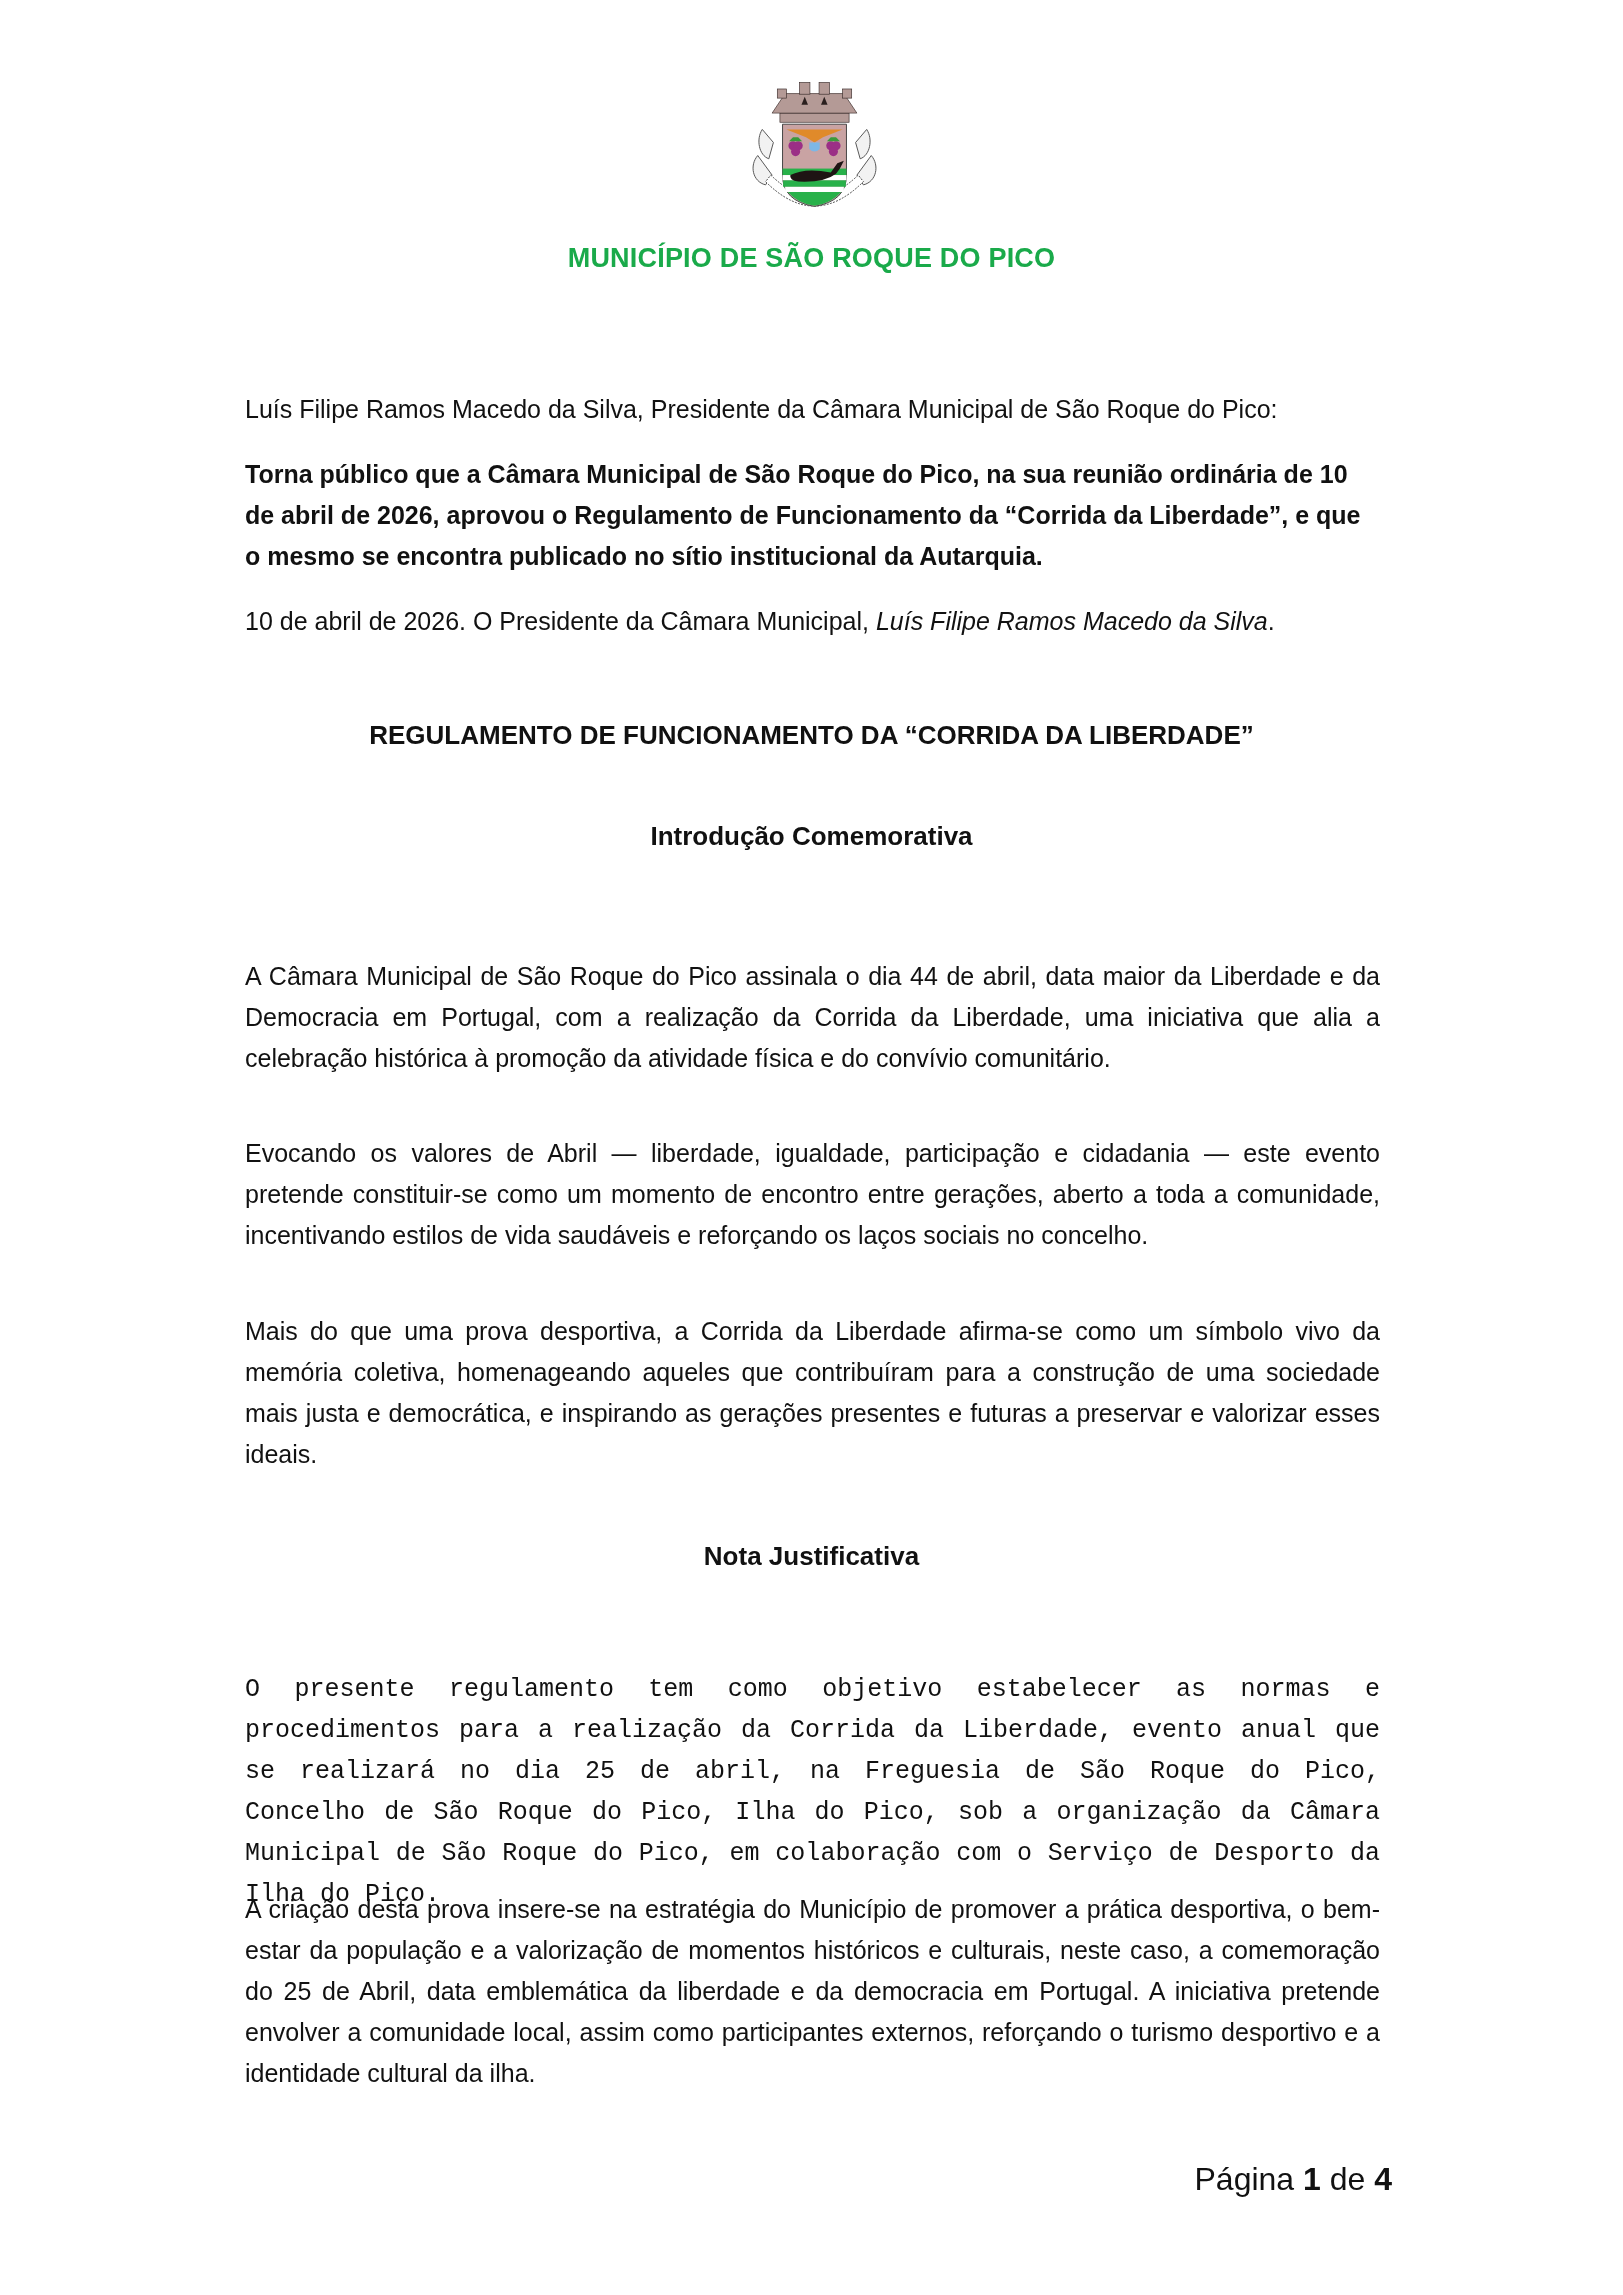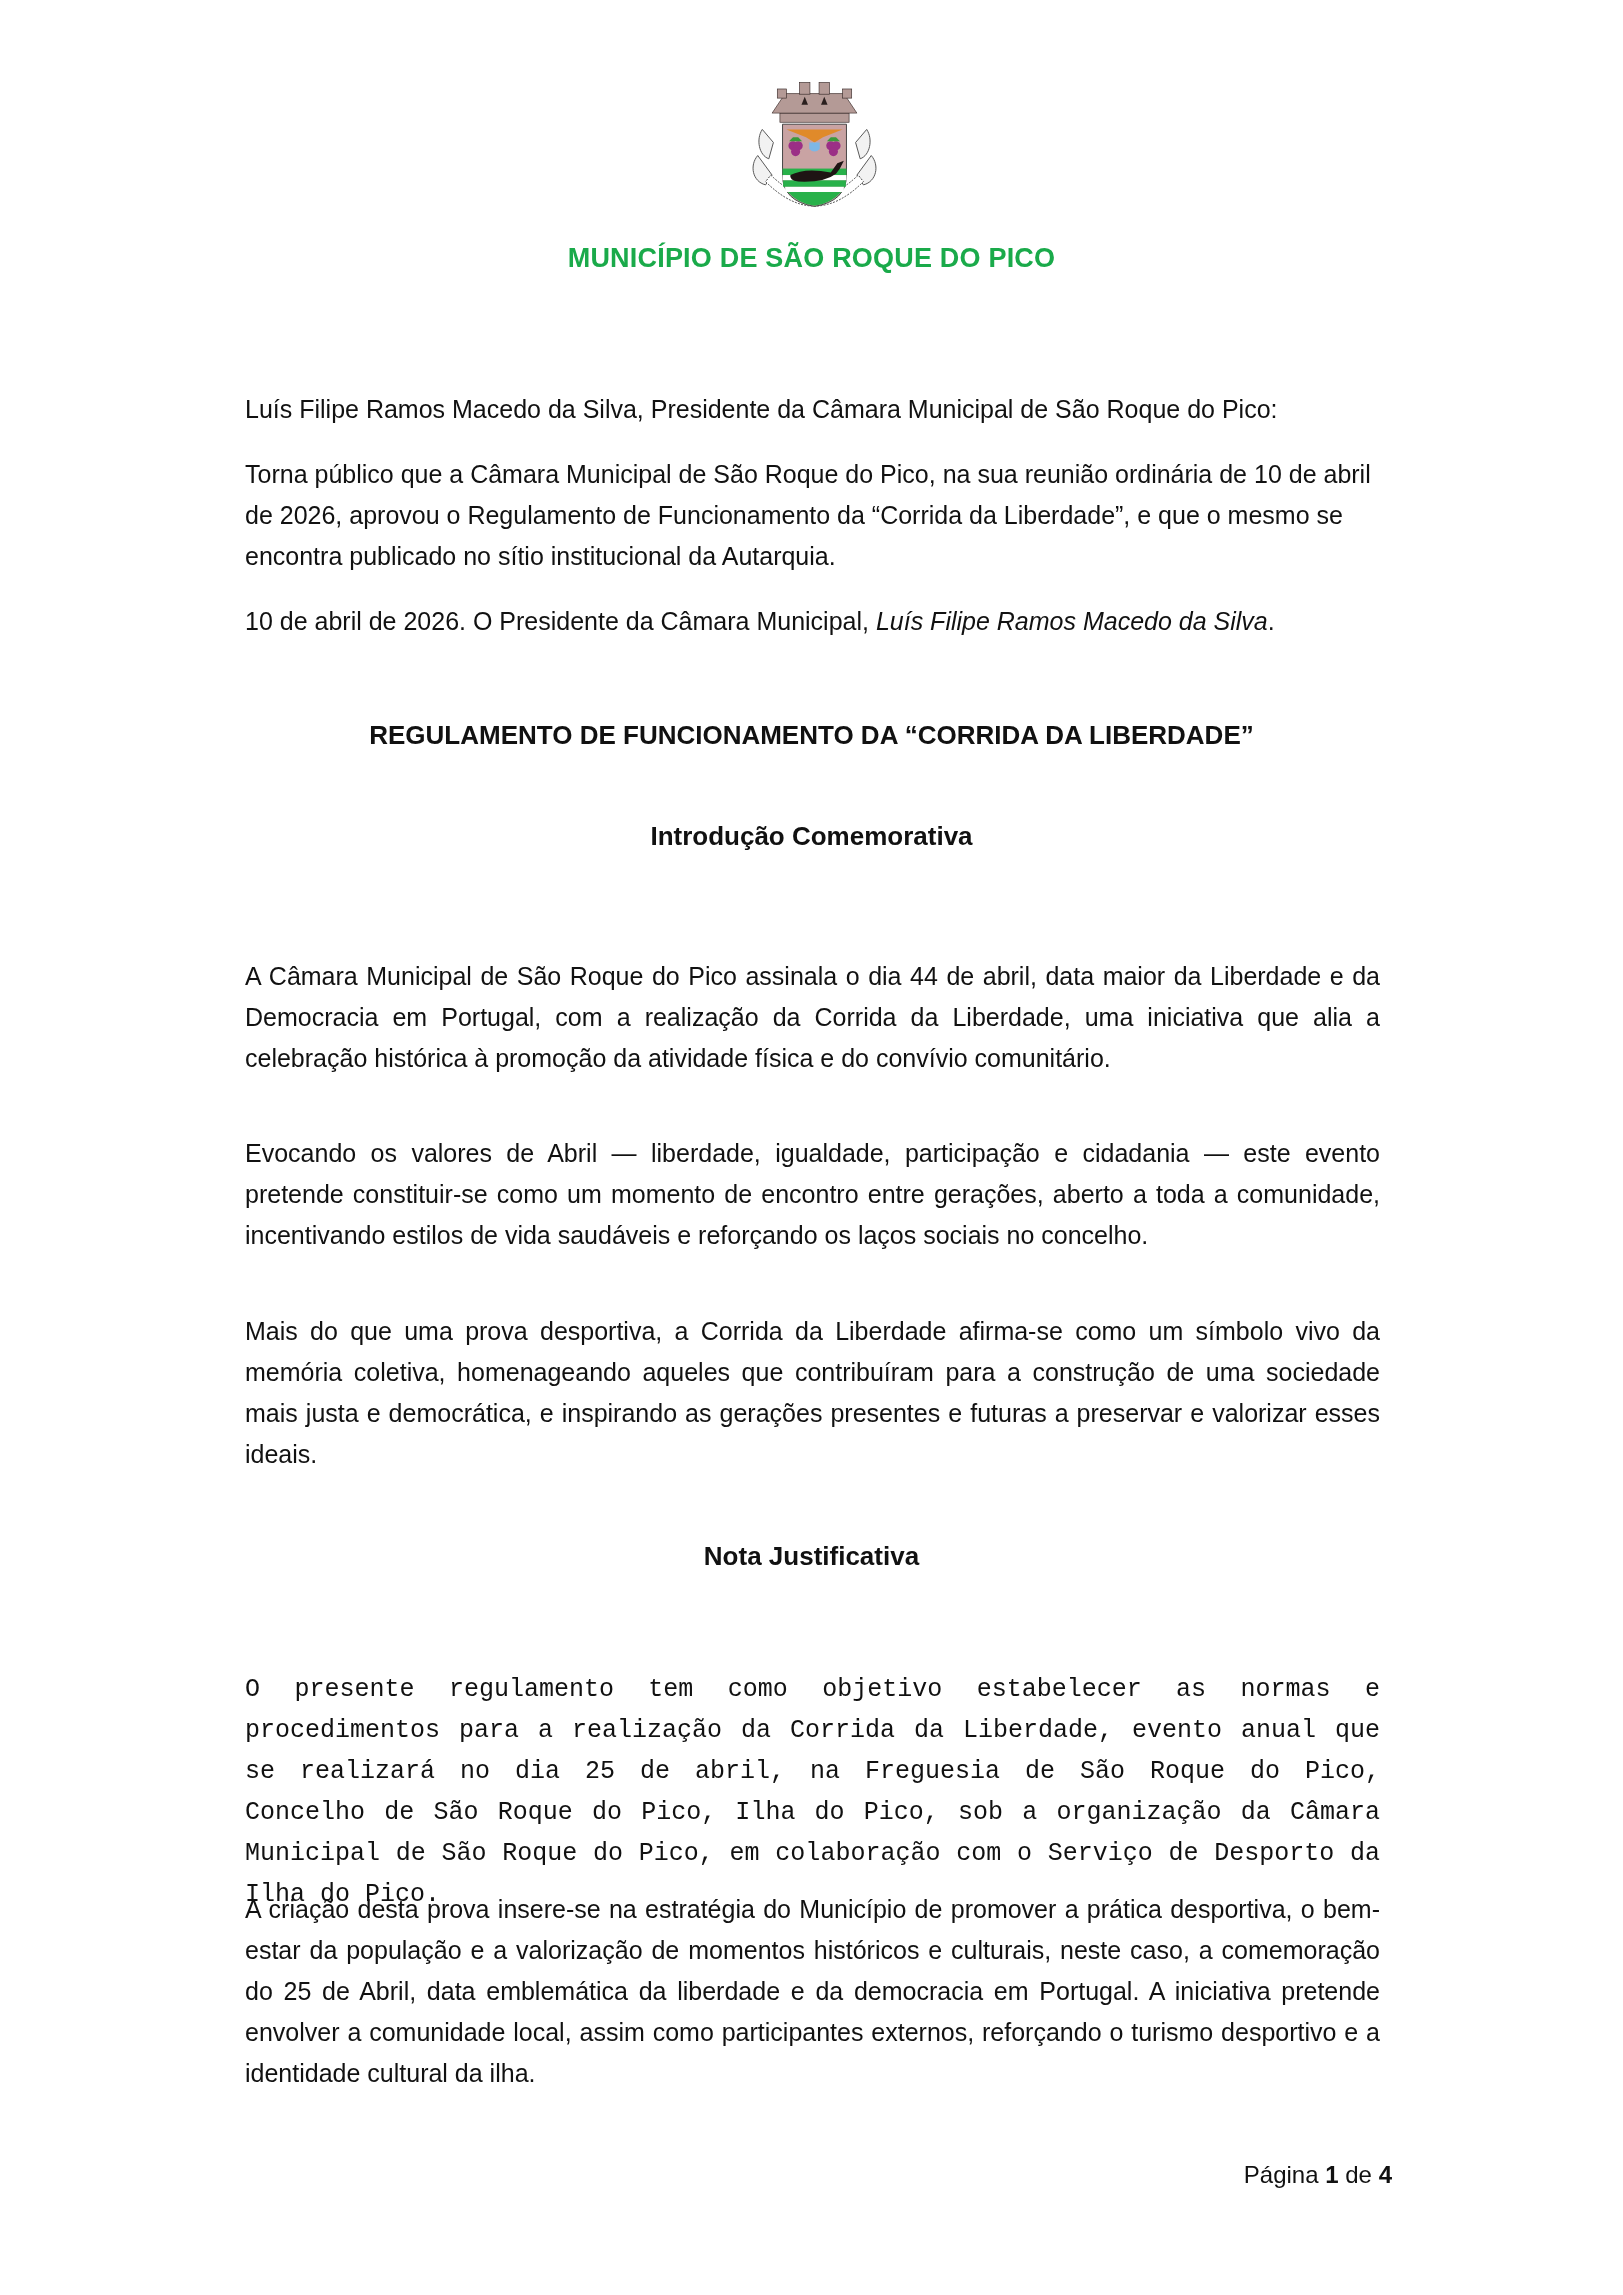--- a/index.html
+++ b/index.html
@@ -61,21 +61,21 @@
     text-align: center;
     font-weight: bold;
     font-size: 26px;
   }
   .footer {
     position: absolute;
     top: 2161px;
     left: 1112px;
     width: 280px;
     text-align: right;
-    font-size: 24px;
+    font-size: 32px;
   }
   .footer b { font-weight: bold; }
   em { font-style: italic; }
 </style>
 </head>
 <body>
 
 <div class="page">
 
   <svg class="crest" viewBox="0 0 210 220" xmlns="http://www.w3.org/2000/svg">
@@ -118,21 +118,21 @@
 
     <path d="M68 150 Q90 138 130 146 L140 132 L150 128 L144 140 L138 148 Q120 162 80 160 Q66 158 68 150 Z" fill="#1e1414"></path>
   </svg>
 
   <div class="municipality-title">MUNICÍPIO DE SÃO ROQUE DO PICO</div>
 
   <div class="content" style="top:377px;">
     <p>Luís Filipe Ramos Macedo da Silva, Presidente da Câmara Municipal de São Roque do Pico:</p>
   </div>
 
-  <div class="content" style="top:442px;">
+  <div class="content" style="top:442px;font-weight:bold;">
     <p>Torna público que a Câmara Municipal de São Roque do Pico, na sua reunião ordinária de 10 de abril de 2026, aprovou o Regulamento de Funcionamento da “Corrida da Liberdade”, e que o mesmo se encontra publicado no sítio institucional da Autarquia.</p>
   </div>
 
   <div class="content" style="top:589px;">
     <p><span>10 de abril de 2026. O Presidente da Câmara Municipal, </span><em>Luís Filipe Ramos Macedo da Silva</em><span>.</span></p>
   </div>
 
   <div class="heading" style="top:720px;">REGULAMENTO DE FUNCIONAMENTO DA “CORRIDA DA LIBERDADE”</div>
 
   <div class="heading" style="top:821px;">Introdução Comemorativa</div>

